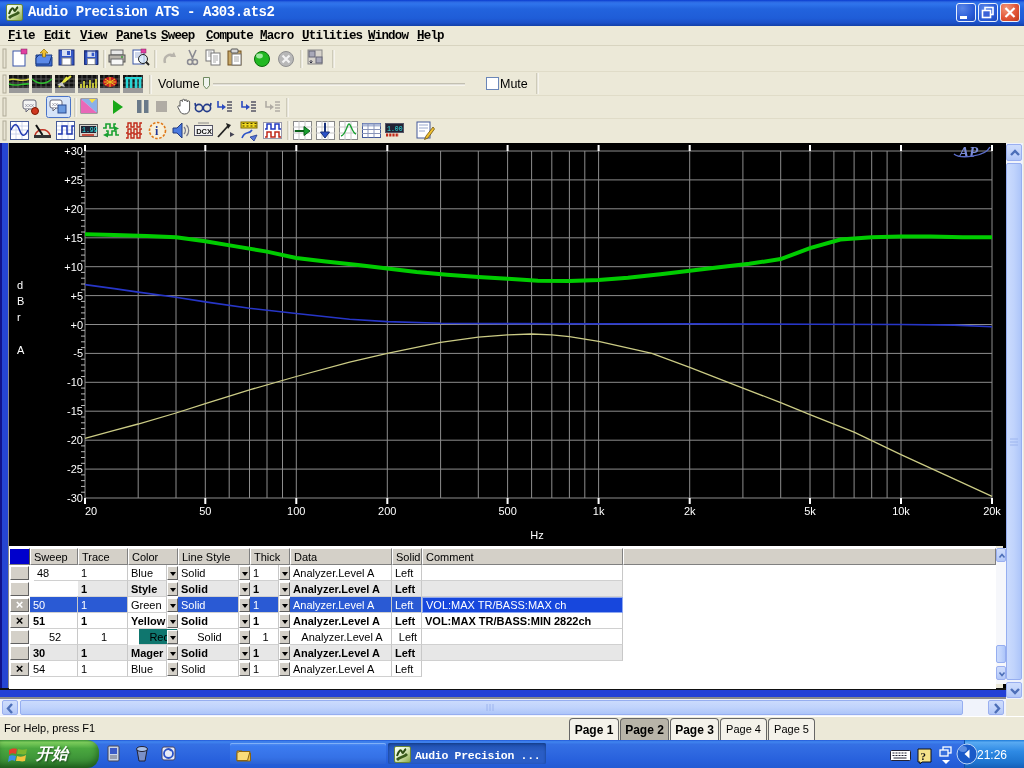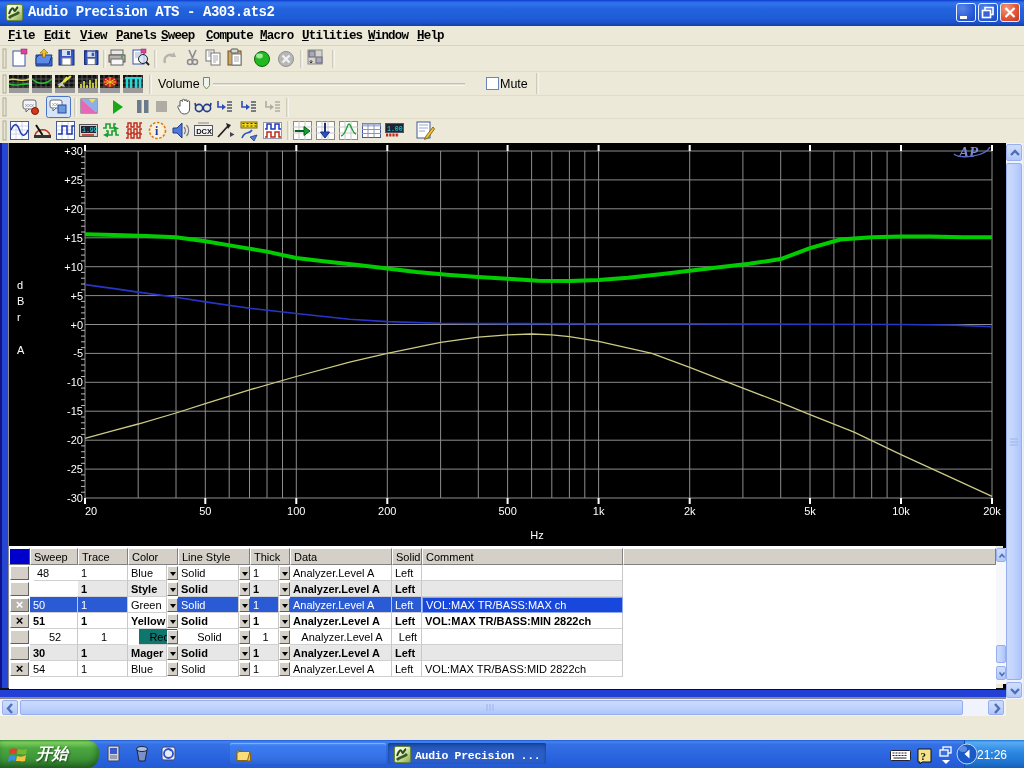--- a/index.html
+++ b/index.html
@@ -643,24 +643,31 @@
       <div class="cell" style="left:21px;width:48px;font-weight:normal;background:#ffffff;">54</div>
       <div class="cell" style="left:69px;width:50px;font-weight:normal;background:#ffffff;">1</div>
       <div class="cell" style="left:119px;width:39px;font-weight:normal;background:#ffffff;">Blue</div>
       <div class="drop" style="left:158px;"></div>
       <div class="cell" style="left:169px;width:61px;font-weight:normal;background:#ffffff;">Solid</div>
       <div class="drop" style="left:230px;"></div>
       <div class="cell" style="left:241px;width:29px;font-weight:normal;background:#ffffff;">1</div>
       <div class="drop" style="left:270px;"></div>
       <div class="cell" style="left:281px;width:102px;font-weight:normal;background:#ffffff;">Analyzer.Level A</div>
       <div class="cell" style="left:383px;width:30px;font-weight:normal;background:#ffffff;">Left</div>
-      <div class="cell" style="left:413px;width:201px;font-weight:normal;background:#ffffff;">VOL:MAX TR/BASS:MID 2822ch</div>
     </div>
   </div>
 
+  <div id="statusbar">
+    <div class="msg">For Help, press F1</div>
+    <div class="ptab" style="left:569px; width:50px; font-weight:bold;">Page 1</div>
+    <div class="ptab" style="left:620px; width:49px; font-weight:bold; background:#b8b4a8;">Page 2</div>
+    <div class="ptab" style="left:670px; width:49px; font-weight:bold;">Page 3</div>
+    <div class="ptab" style="left:720px; width:47px; font-size:11px;">Page 4</div>
+    <div class="ptab" style="left:768px; width:47px; font-size:11px;">Page 5</div>
+  </div>
 
   <div id="taskbar">
     <div id="startbtn">
         <div class="txt">开始</div>
       <svg class="abs" style="left:8px;top:5px" width="22" height="19">
         <path d="M1 5 C3 4 5 3 9 4 L8 9 C5 8 3 8 1 10 Z" fill="#e33f2b"></path>
         <path d="M10 4 C13 5 16 5 19 4 L18 9 C15 10 13 9 9 9 Z" fill="#7db72f"></path>
         <path d="M1 11 C3 10 5 10 8 11 L7 16 C5 15 3 15 0 17 Z" fill="#3b8ee8"></path>
         <path d="M9 11 C12 12 15 12 18 10 L17 16 C14 17 12 16 8 16 Z" fill="#f3c43c"></path>
       </svg>

